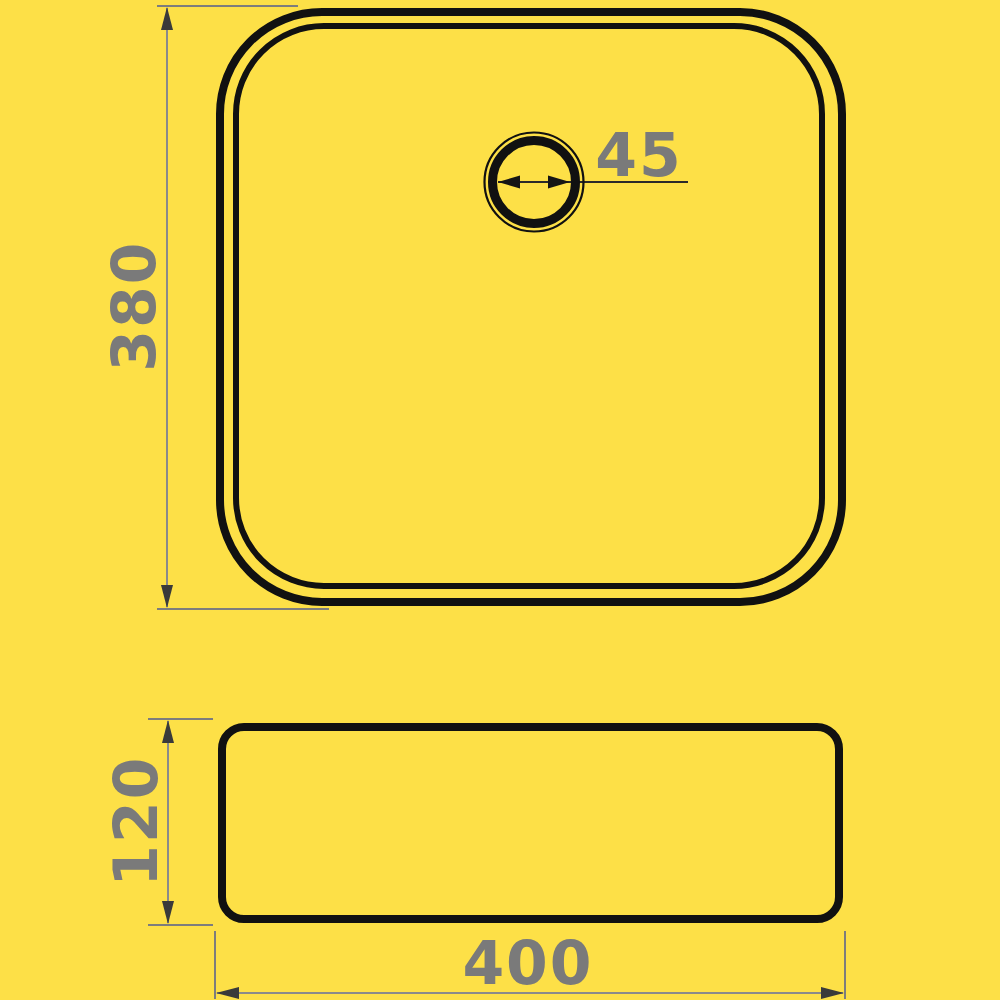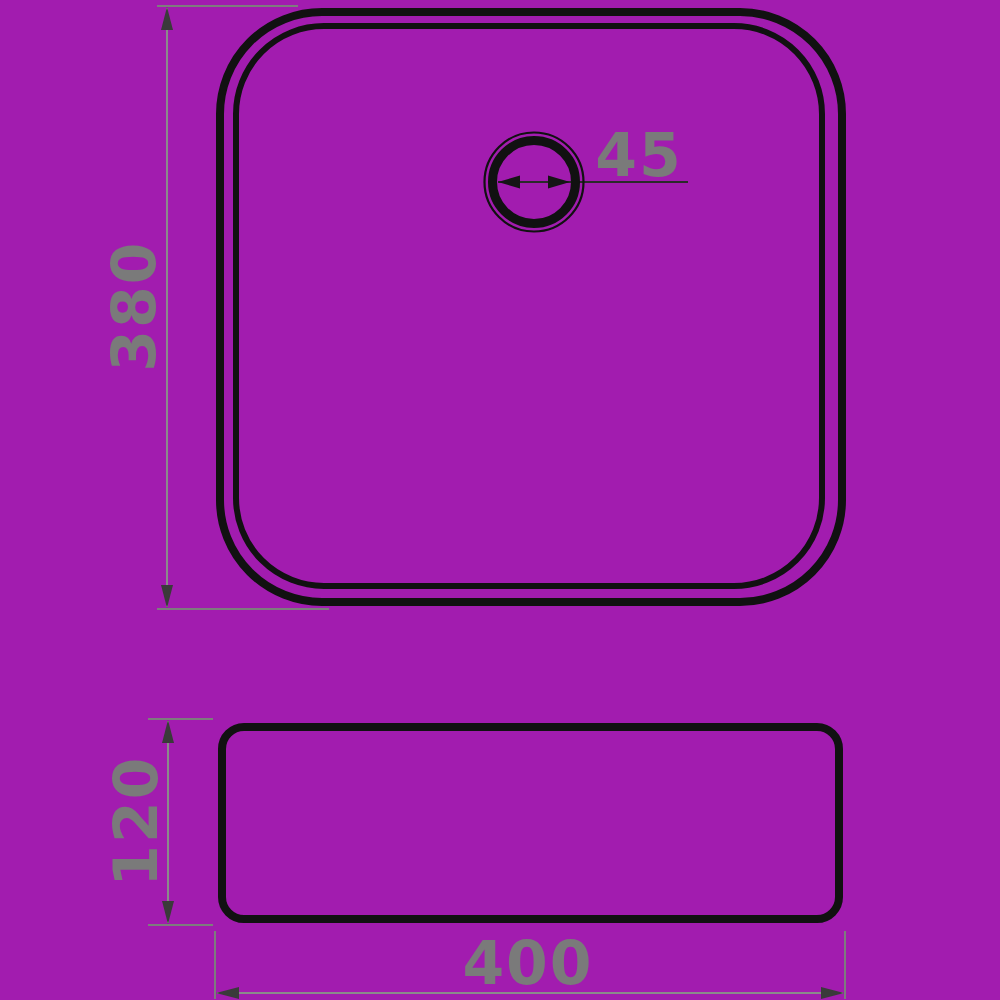--- a/index.html
+++ b/index.html
@@ -4,21 +4,21 @@
 <style>
   html, body {
     margin: 0;
     padding: 0;
     background: #ffffff;
   }
   .stage {
     position: relative;
     width: 1000px;
     height: 1000px;
-    background: #a21caf;
+    background: #fde047;
     overflow: hidden;
   }
   svg.drawing {
     position: absolute;
     left: 0;
     top: 0;
     display: block;
   }
   .outline {
     fill: none;

